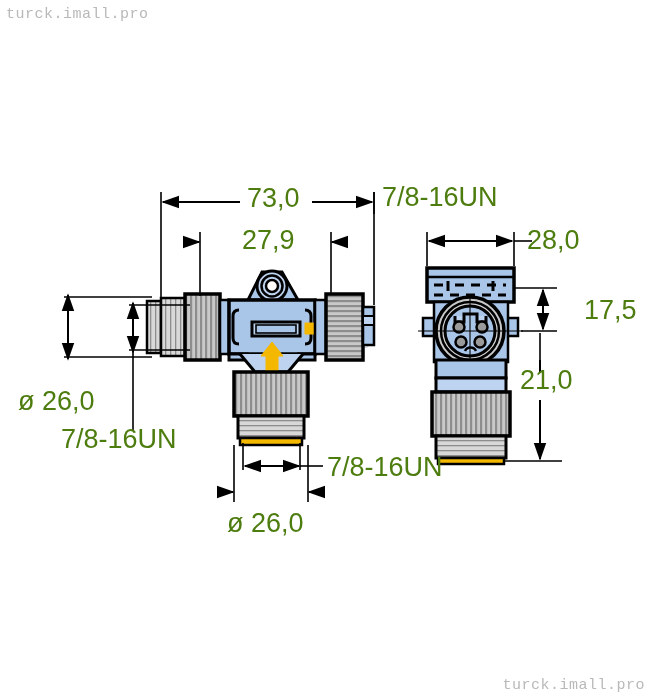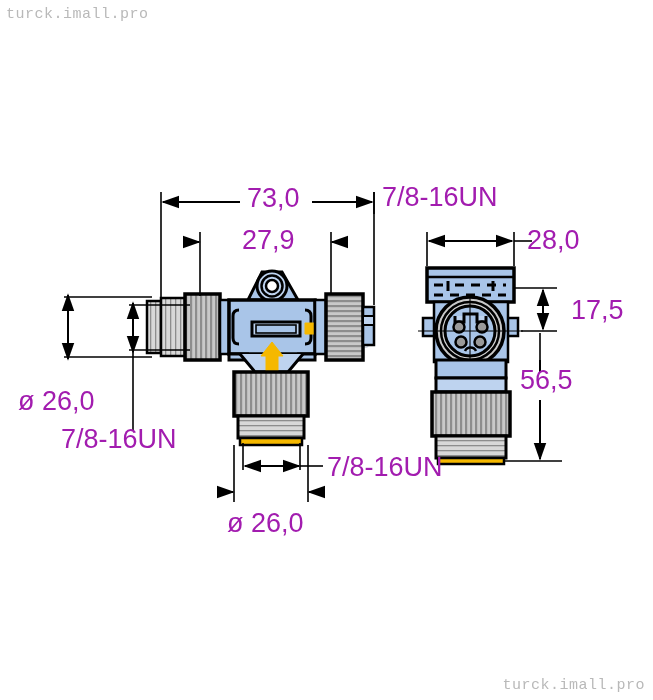--- a/index.html
+++ b/index.html
@@ -33,21 +33,21 @@
   #stage {
     position: absolute;
     left: 0; top: 0;
     width: 653px;
     height: 700px;
   }
   .dimtext {
     position: absolute;
     font-family: "Liberation Sans", sans-serif;
     font-size: 27px;
-    color: #a21caf;
+    color: #4d7c0f;
     white-space: nowrap;
     letter-spacing: 0px;
   }
 </style>
 </head>
 <body>
 
 <div class="wm wm-tl">turck.imall.pro</div>
 <div class="wm wm-br">turck.imall.pro</div>
 <div class="wm wm-ctr">turck.imall.pro</div>
@@ -224,15 +224,15 @@
 <div class="dimtext" style="left:18px; top:386px;">ø 26,0</div>
 
 <div class="dimtext" style="left:61px; top:424px;">7/8-16UN</div>
 
 <div class="dimtext" style="left:227px; top:508px;">ø 26,0</div>
 
 <div class="dimtext" style="left:327px; top:452px;">7/8-16UN</div>
 
 <div class="dimtext" style="left:527px; top:225px;text-align:center;">28,0</div>
 
-<div class="dimtext" style="left:571px; top:295px;">17,5</div>
-
-<div class="dimtext" style="left:520px; top:365px;">56,5</div>
+<div class="dimtext" style="left:584px; top:295px;">17,5</div>
+
+<div class="dimtext" style="left:520px; top:365px;">21,0</div>
 
 </body></html>

